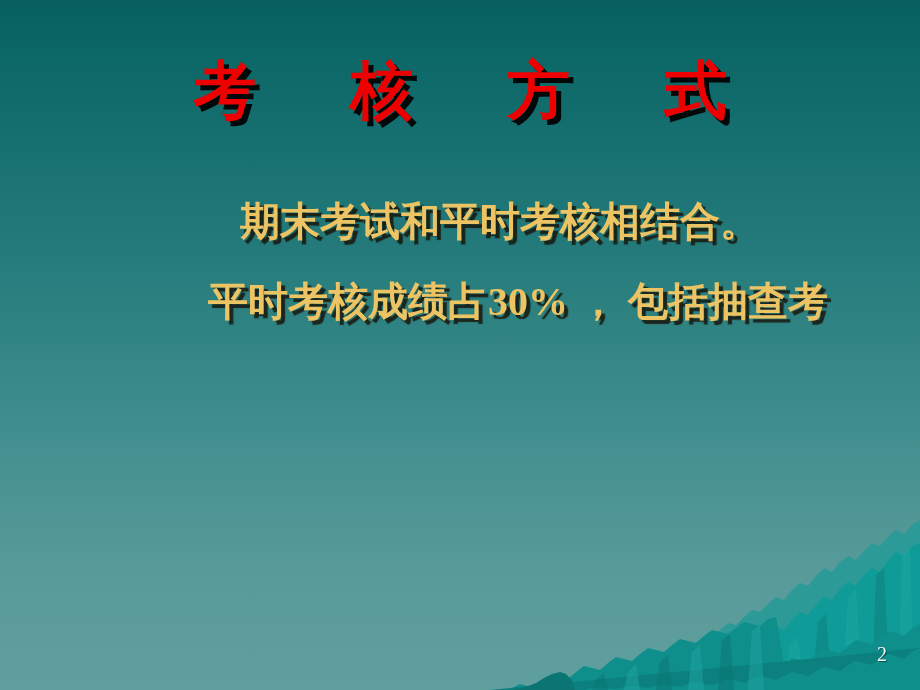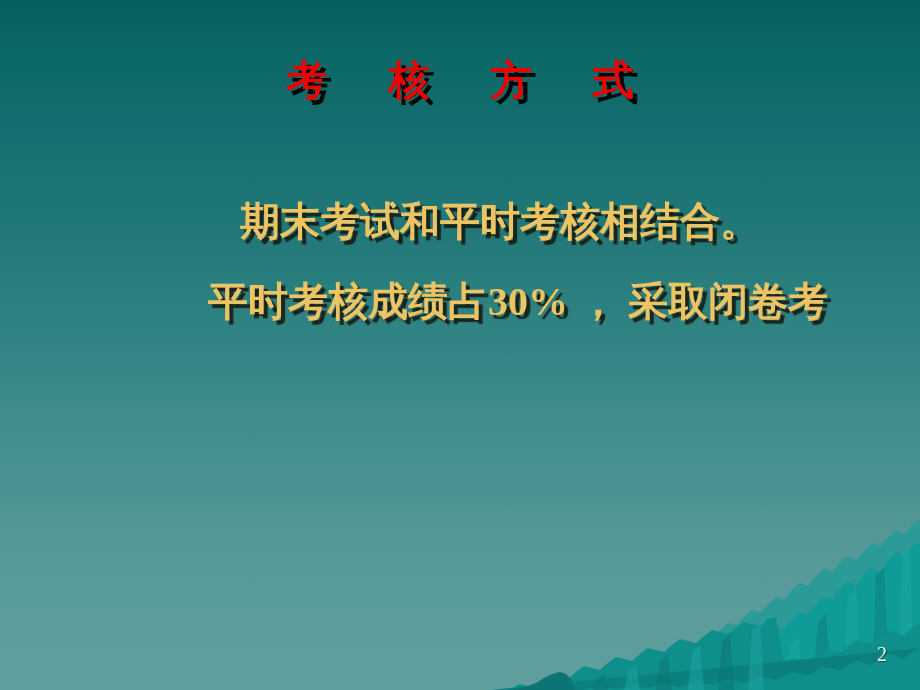--- a/index.html
+++ b/index.html
@@ -35,21 +35,21 @@
     pointer-events: none;
   }
 
   
   #title {
     position: absolute;
     left: 0;
     right: 0;
     top: 60px;
     text-align: center;
-    font-size: 41px;
+    font-size: 63px;
     line-height: 1;
     font-weight: bold;
     color: #ee0000;
     letter-spacing: 0.33em;
     text-indent: 0.33em;
     text-shadow: 5px 5px 0 rgba(0,0,0,0.92);
     white-space: pre;
   }
 
   
@@ -140,18 +140,18 @@
     </g>
 
     <path fill="#0a7573" d="M560,672 L552,674 L544,678 L536,683 L528,686 L520,688 L512,690
              L575,690 L572,680 L566,674 Z"></path>
   </svg>
 
   <div id="title">考  核  方  式</div>
 
   <div id="body-block">
     <div class="body-line indent">期末考试和平时考核相结合。</div>
-    <div class="body-line">平时考核成绩占30% ， 采取闭卷考</div>
+    <div class="body-line">平时考核成绩占30% ， 包括抽查考</div>
   </div>
 
   <div id="page-number">2</div>
 
 </div>
 
 </body></html>

